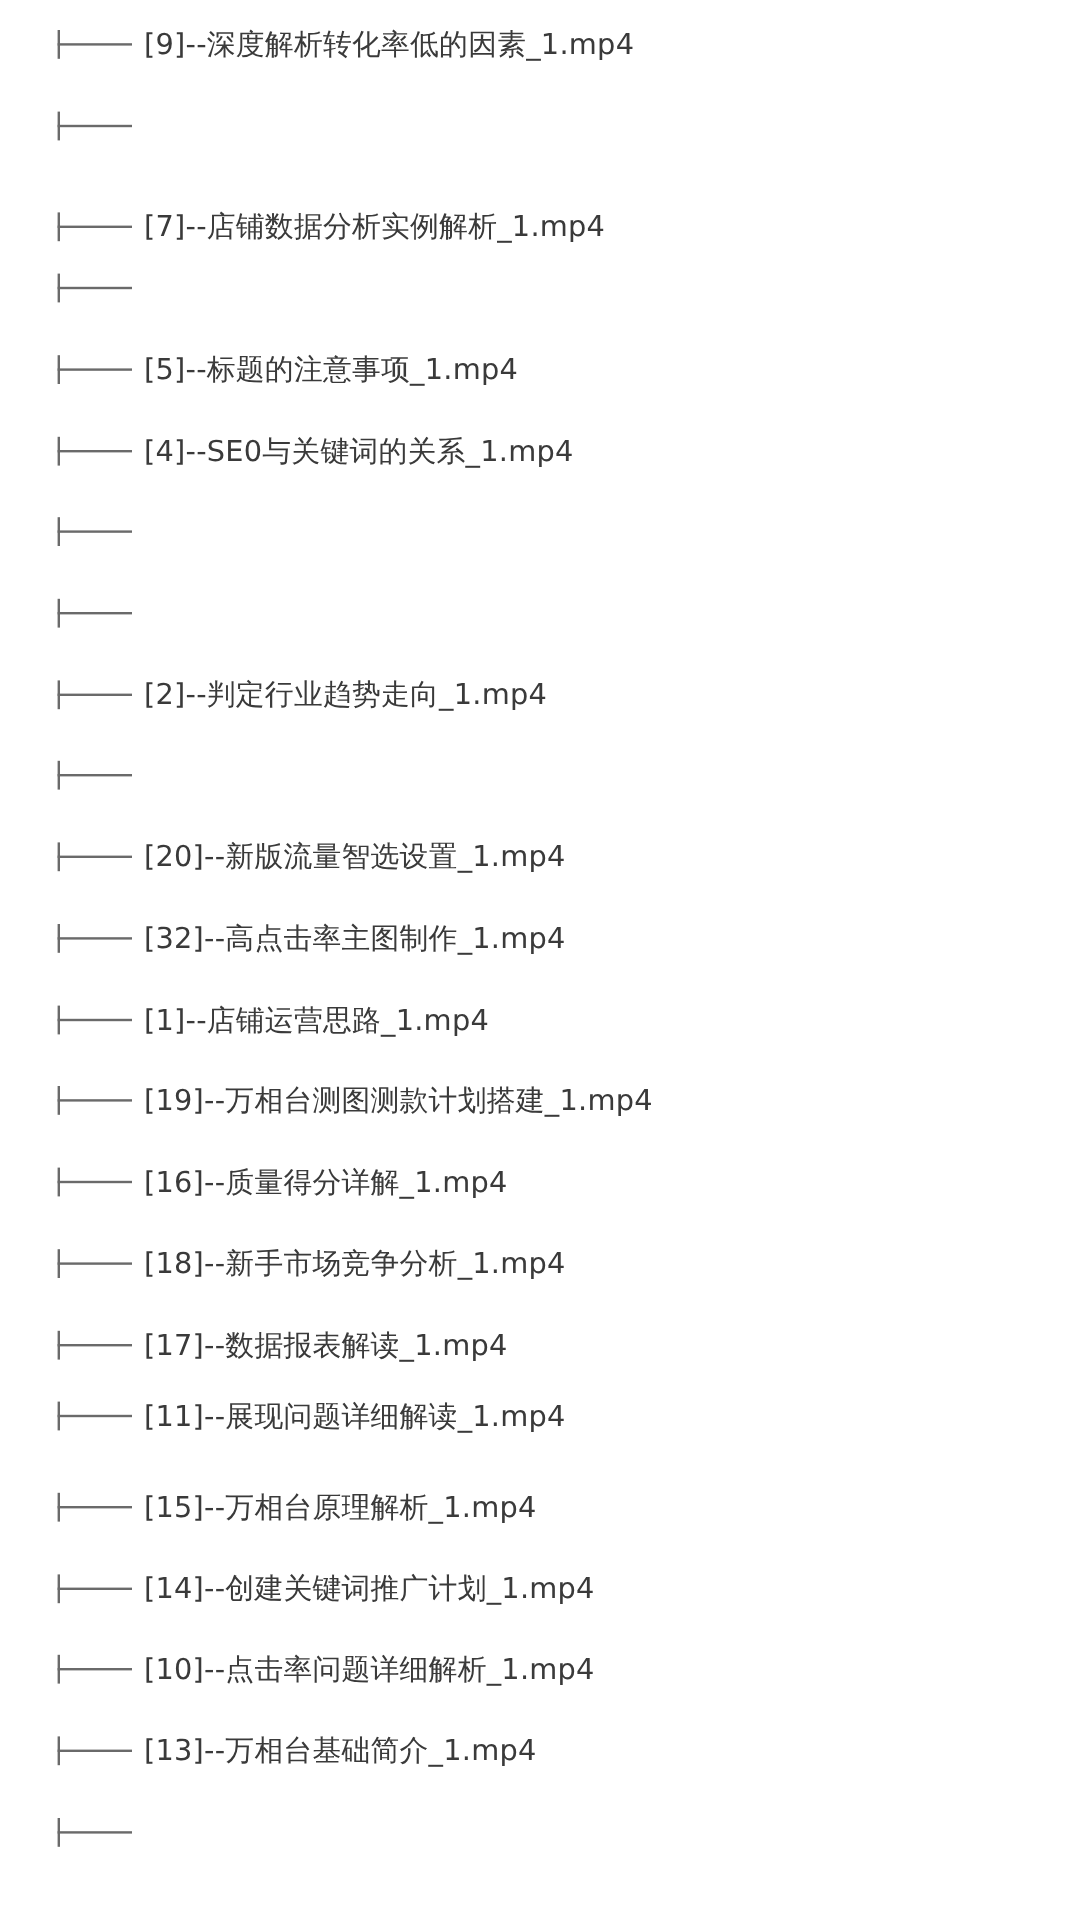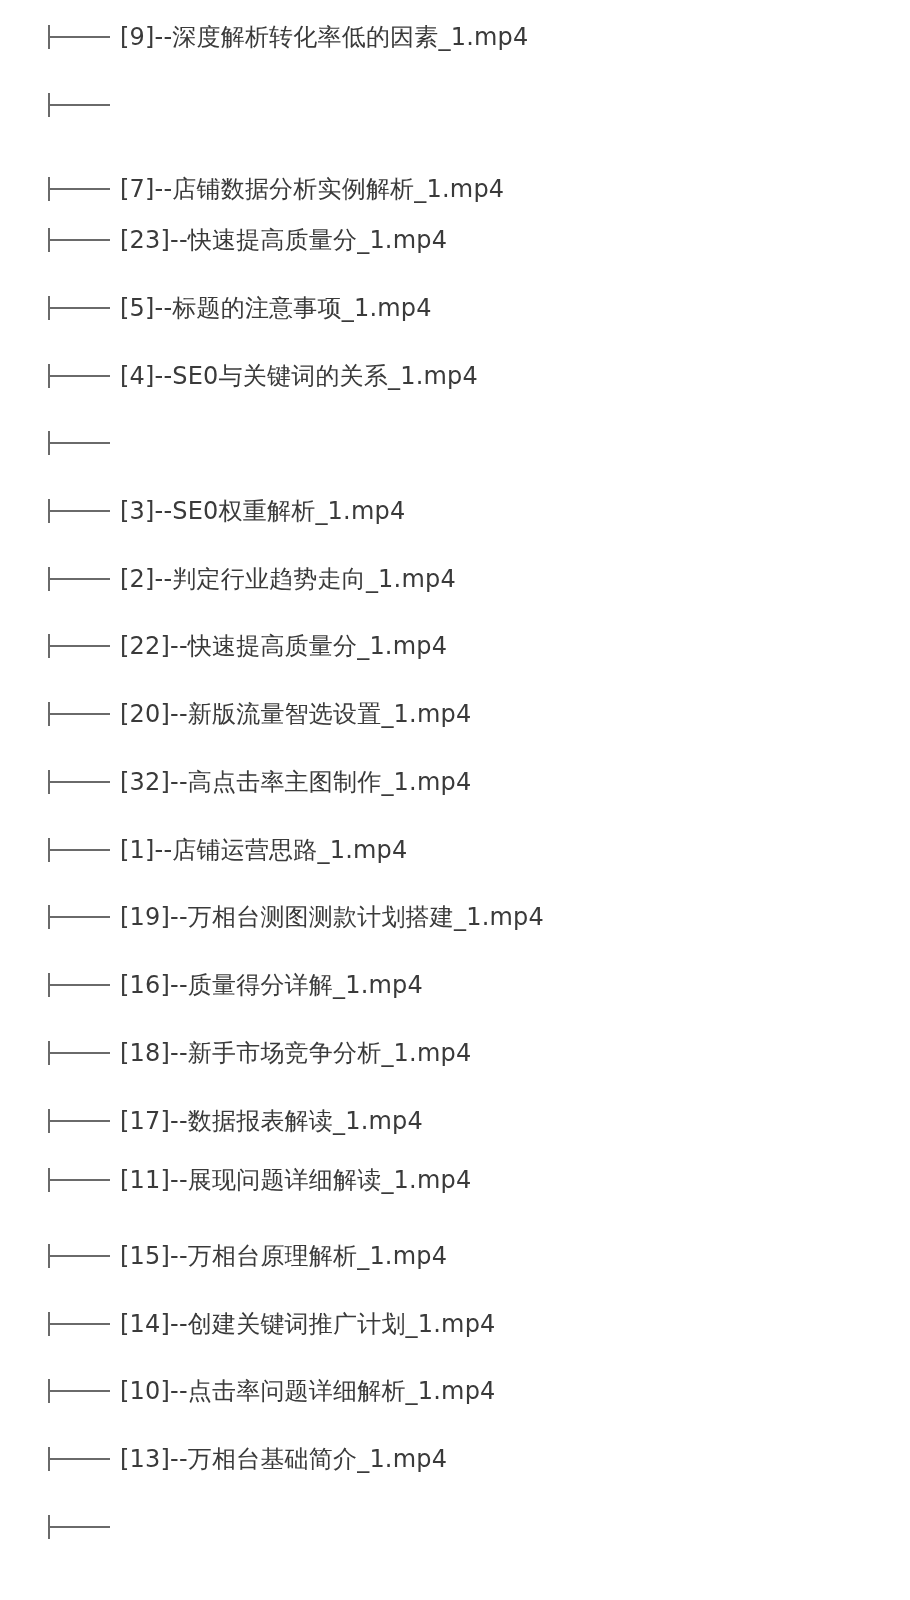--- a/index.html
+++ b/index.html
@@ -84,21 +84,20 @@
         <span class="vbar"></span>
         <span class="hbar"></span>
       </span>
     <span class="name">[7]--店铺数据分析实例解析_1.mp4</span>
   </div>
   <div class="row" style="top:220px">
     <span class="connector">
         <span class="vbar"></span>
         <span class="hbar"></span>
       </span>
-    <span class="name">[23]--快速提高质量分_1.mp4</span>
   </div>
   <div class="row" style="top:288px">
     <span class="connector">
         <span class="vbar"></span>
         <span class="hbar"></span>
       </span>
     <span class="name">[5]--标题的注意事项_1.mp4</span>
   </div>
   <div class="row" style="top:356px">
     <span class="connector">
@@ -111,35 +110,33 @@
     <span class="connector">
         <span class="vbar"></span>
         <span class="hbar"></span>
       </span>
   </div>
   <div class="row" style="top:491px">
     <span class="connector">
         <span class="vbar"></span>
         <span class="hbar"></span>
       </span>
-    <span class="name">[3]--SE0权重解析_1.mp4</span>
   </div>
   <div class="row" style="top:559px">
     <span class="connector">
         <span class="vbar"></span>
         <span class="hbar"></span>
       </span>
     <span class="name">[2]--判定行业趋势走向_1.mp4</span>
   </div>
   <div class="row" style="top:626px">
     <span class="connector">
         <span class="vbar"></span>
         <span class="hbar"></span>
       </span>
-    <span class="name">[22]--快速提高质量分_1.mp4</span>
   </div>
   <div class="row" style="top:694px">
     <span class="connector">
         <span class="vbar"></span>
         <span class="hbar"></span>
       </span>
     <span class="name">[20]--新版流量智选设置_1.mp4</span>
   </div>
   <div class="row" style="top:762px">
     <span class="connector">

